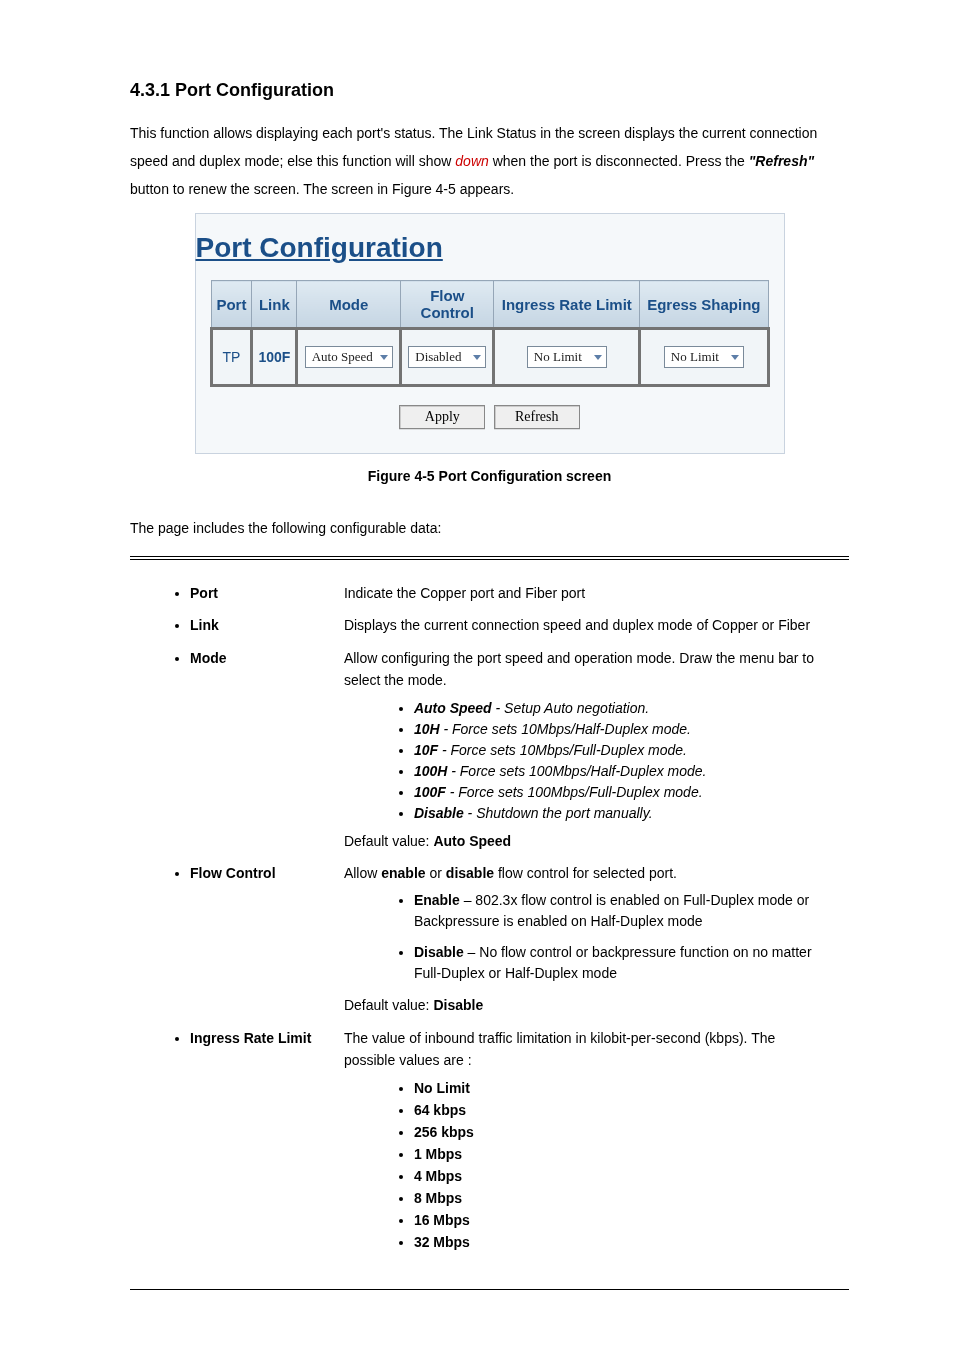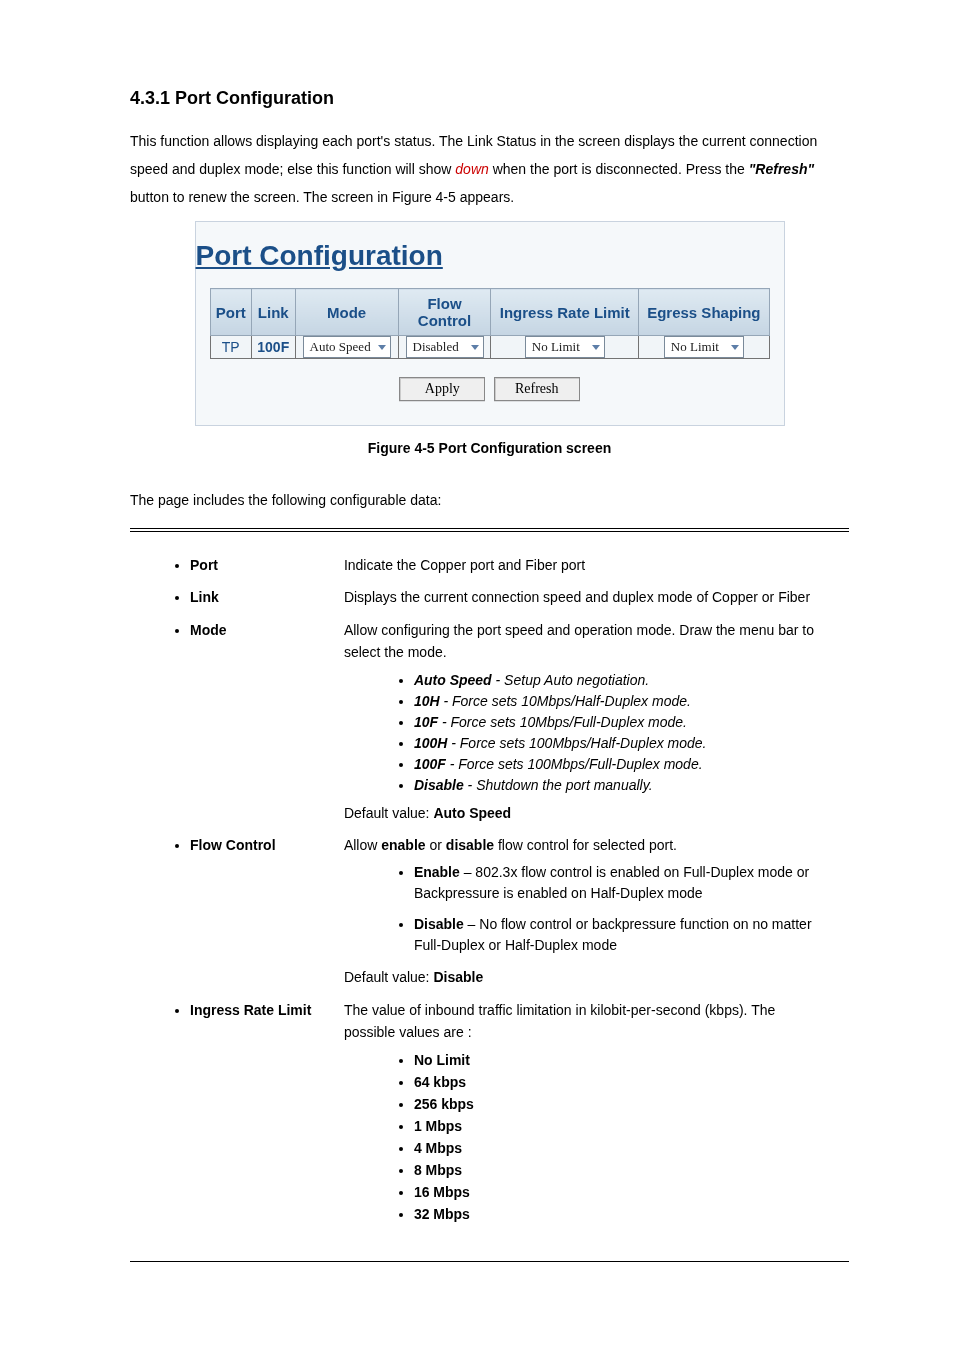--- a/index.html
+++ b/index.html
@@ -1,18 +1,18 @@
 <!DOCTYPE html>
 <html><head>
 <meta charset="utf-8">
 <style>
   html,body{margin:0;padding:0;background:#fff;}
   .page{
     width:864px;
-    margin:8px auto;
+    margin:0 auto;
     font-family:Arial, Helvetica, sans-serif;
     color:#000;
     box-sizing:border-box;
     padding:80px 60px 40px 85px;
   }
   .sec-title{font-size:18px;font-weight:bold;margin-bottom:18px;}
   p.body{font-size:14px;line-height:2.0;margin:0 0 10px 0;}
   .bold{font-weight:bold;}
   .italic{font-style:italic;}
   .red-italic{color:#c00;font-style:italic;}
@@ -40,22 +40,22 @@
   table.cfg th{
     background:linear-gradient(#dfeaf2,#c5d5e3);
     border:1px solid #95a6b7;
     color:#1b4f88;
     font-weight:bold;
     font-size:15px;
     padding:6px 4px;
     text-align:center;
   }
   table.cfg td{
-    border:1px solid #737373;
-    padding:0 4px;
+    border:3px solid #737373;
+    padding:16px 4px;
     text-align:center;
     font-size:14px;
     color:#1b4f88;
     background:#f1f5f8;
   }
   td.link-on{color:#2a8a2a;font-weight:bold;}
   td.link-off{color:#c13a1a;font-weight:bold;}
   .dd{
     display:inline-flex;
     align-items:center;

